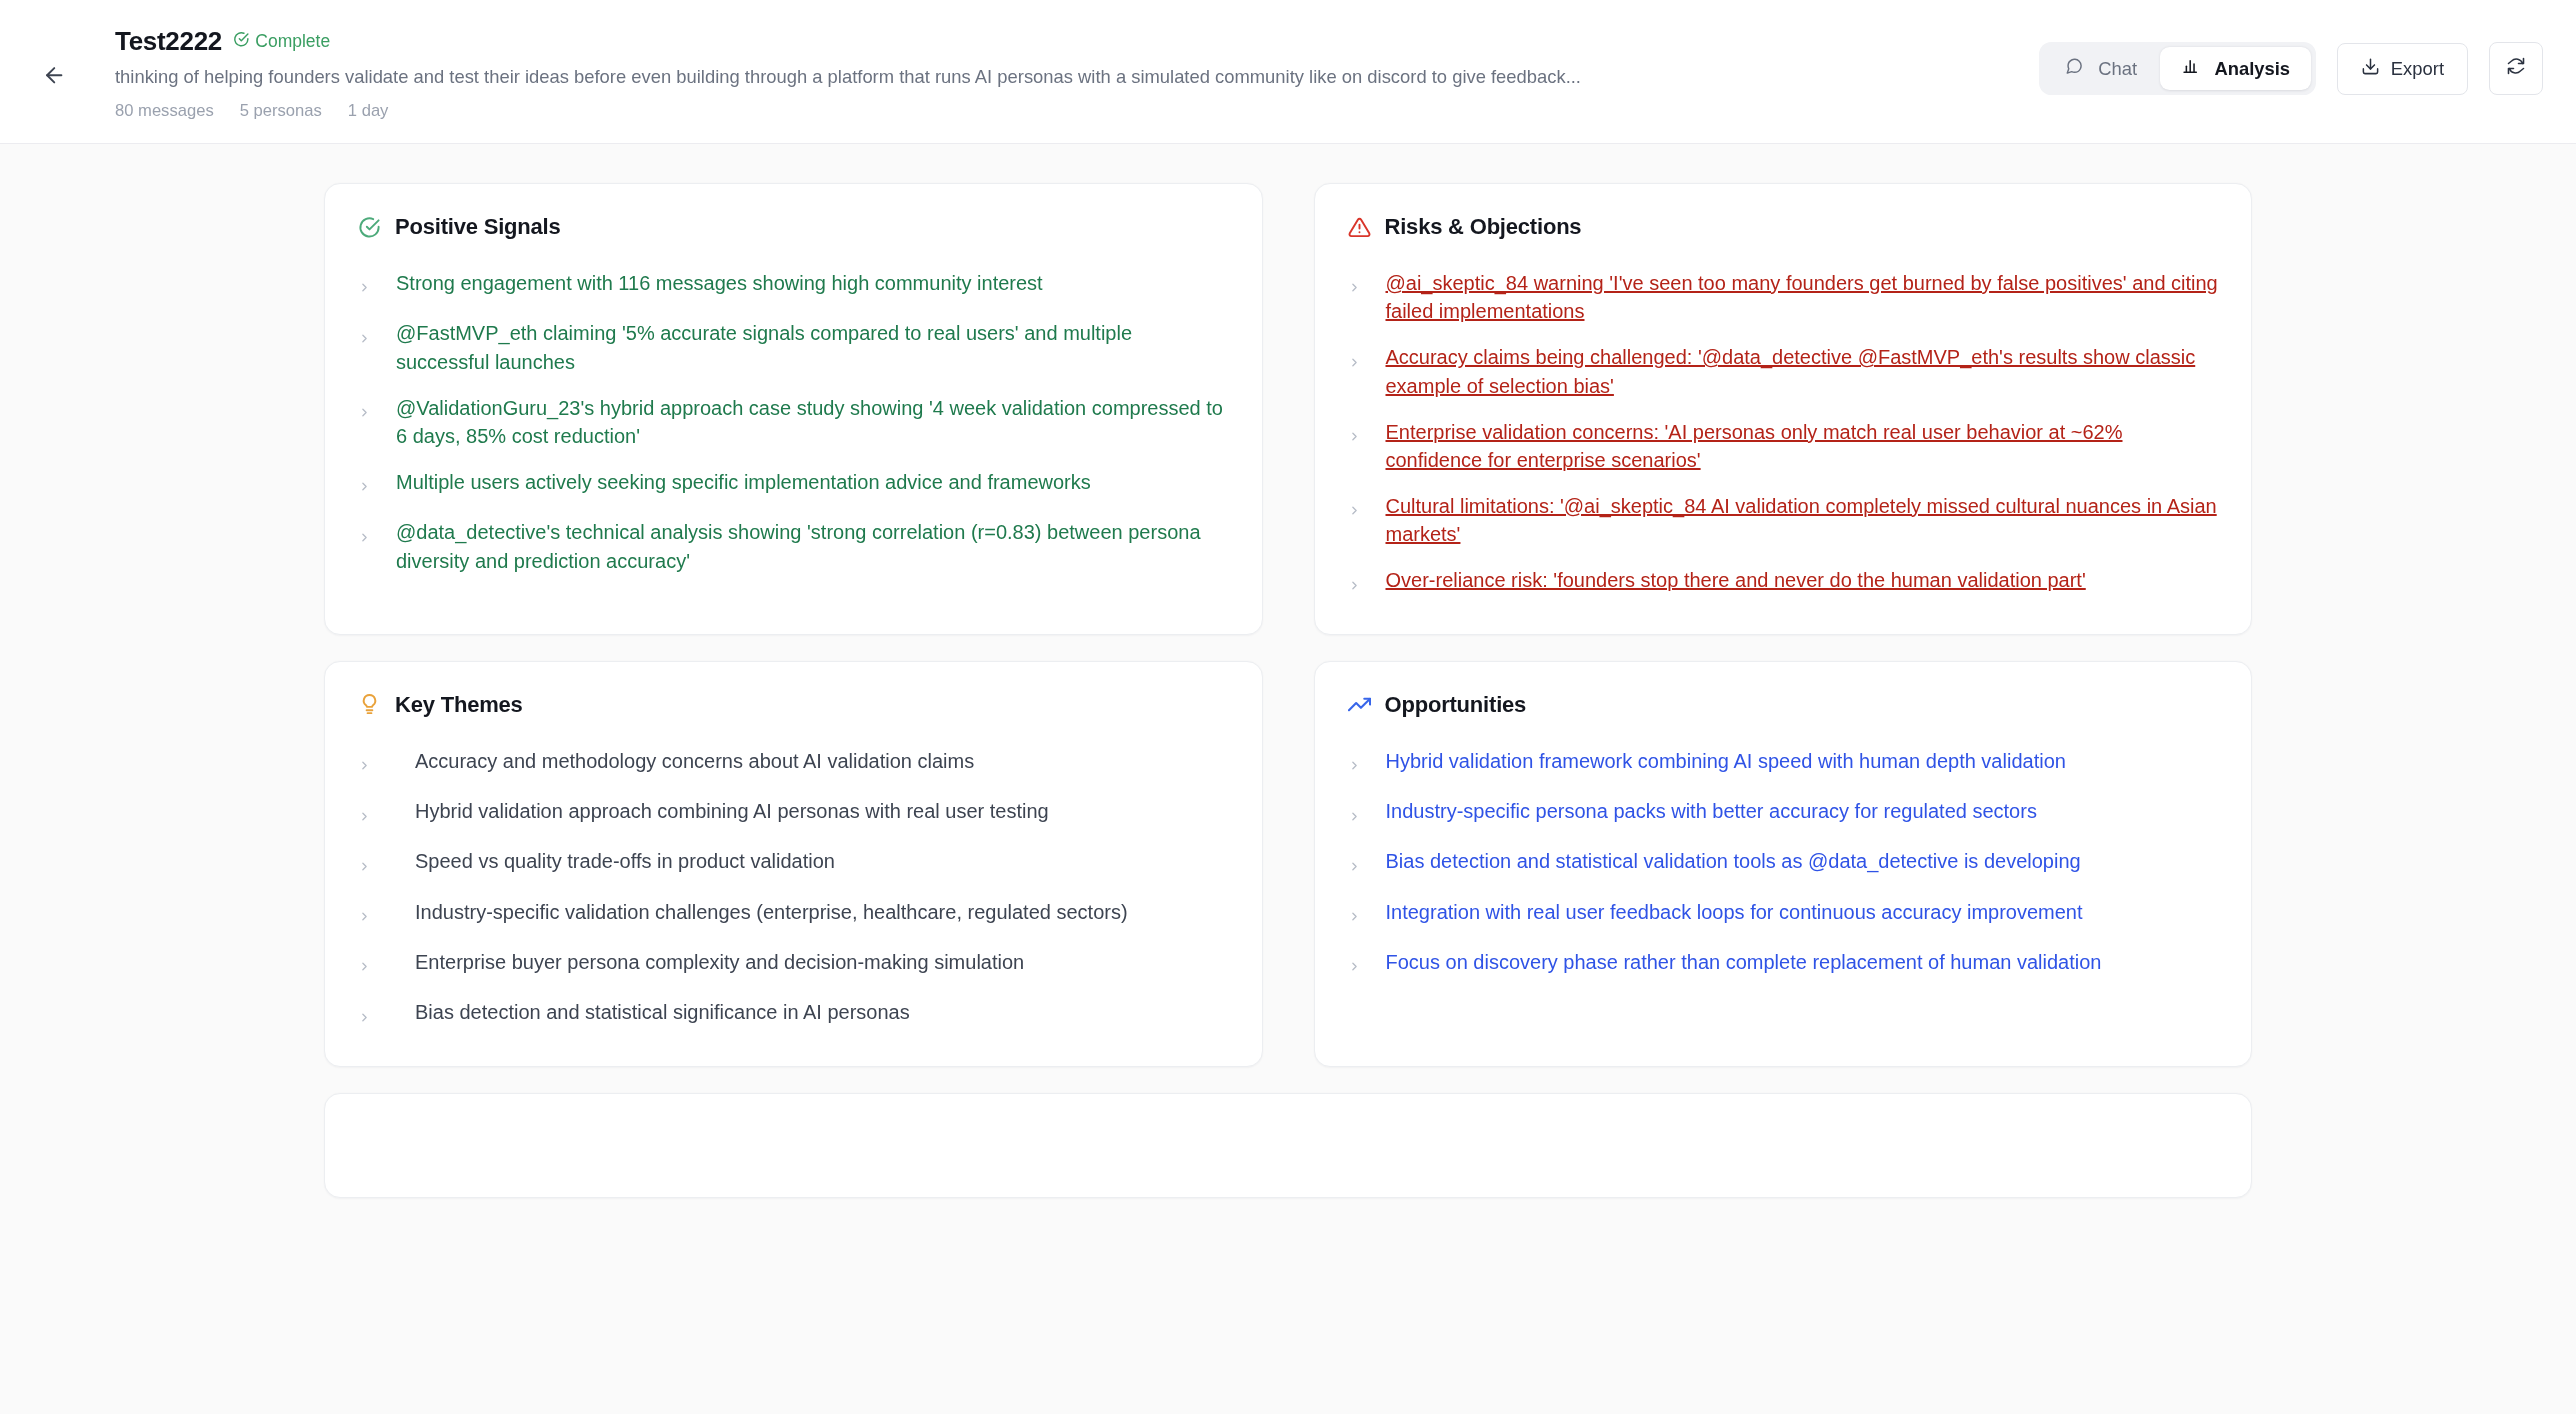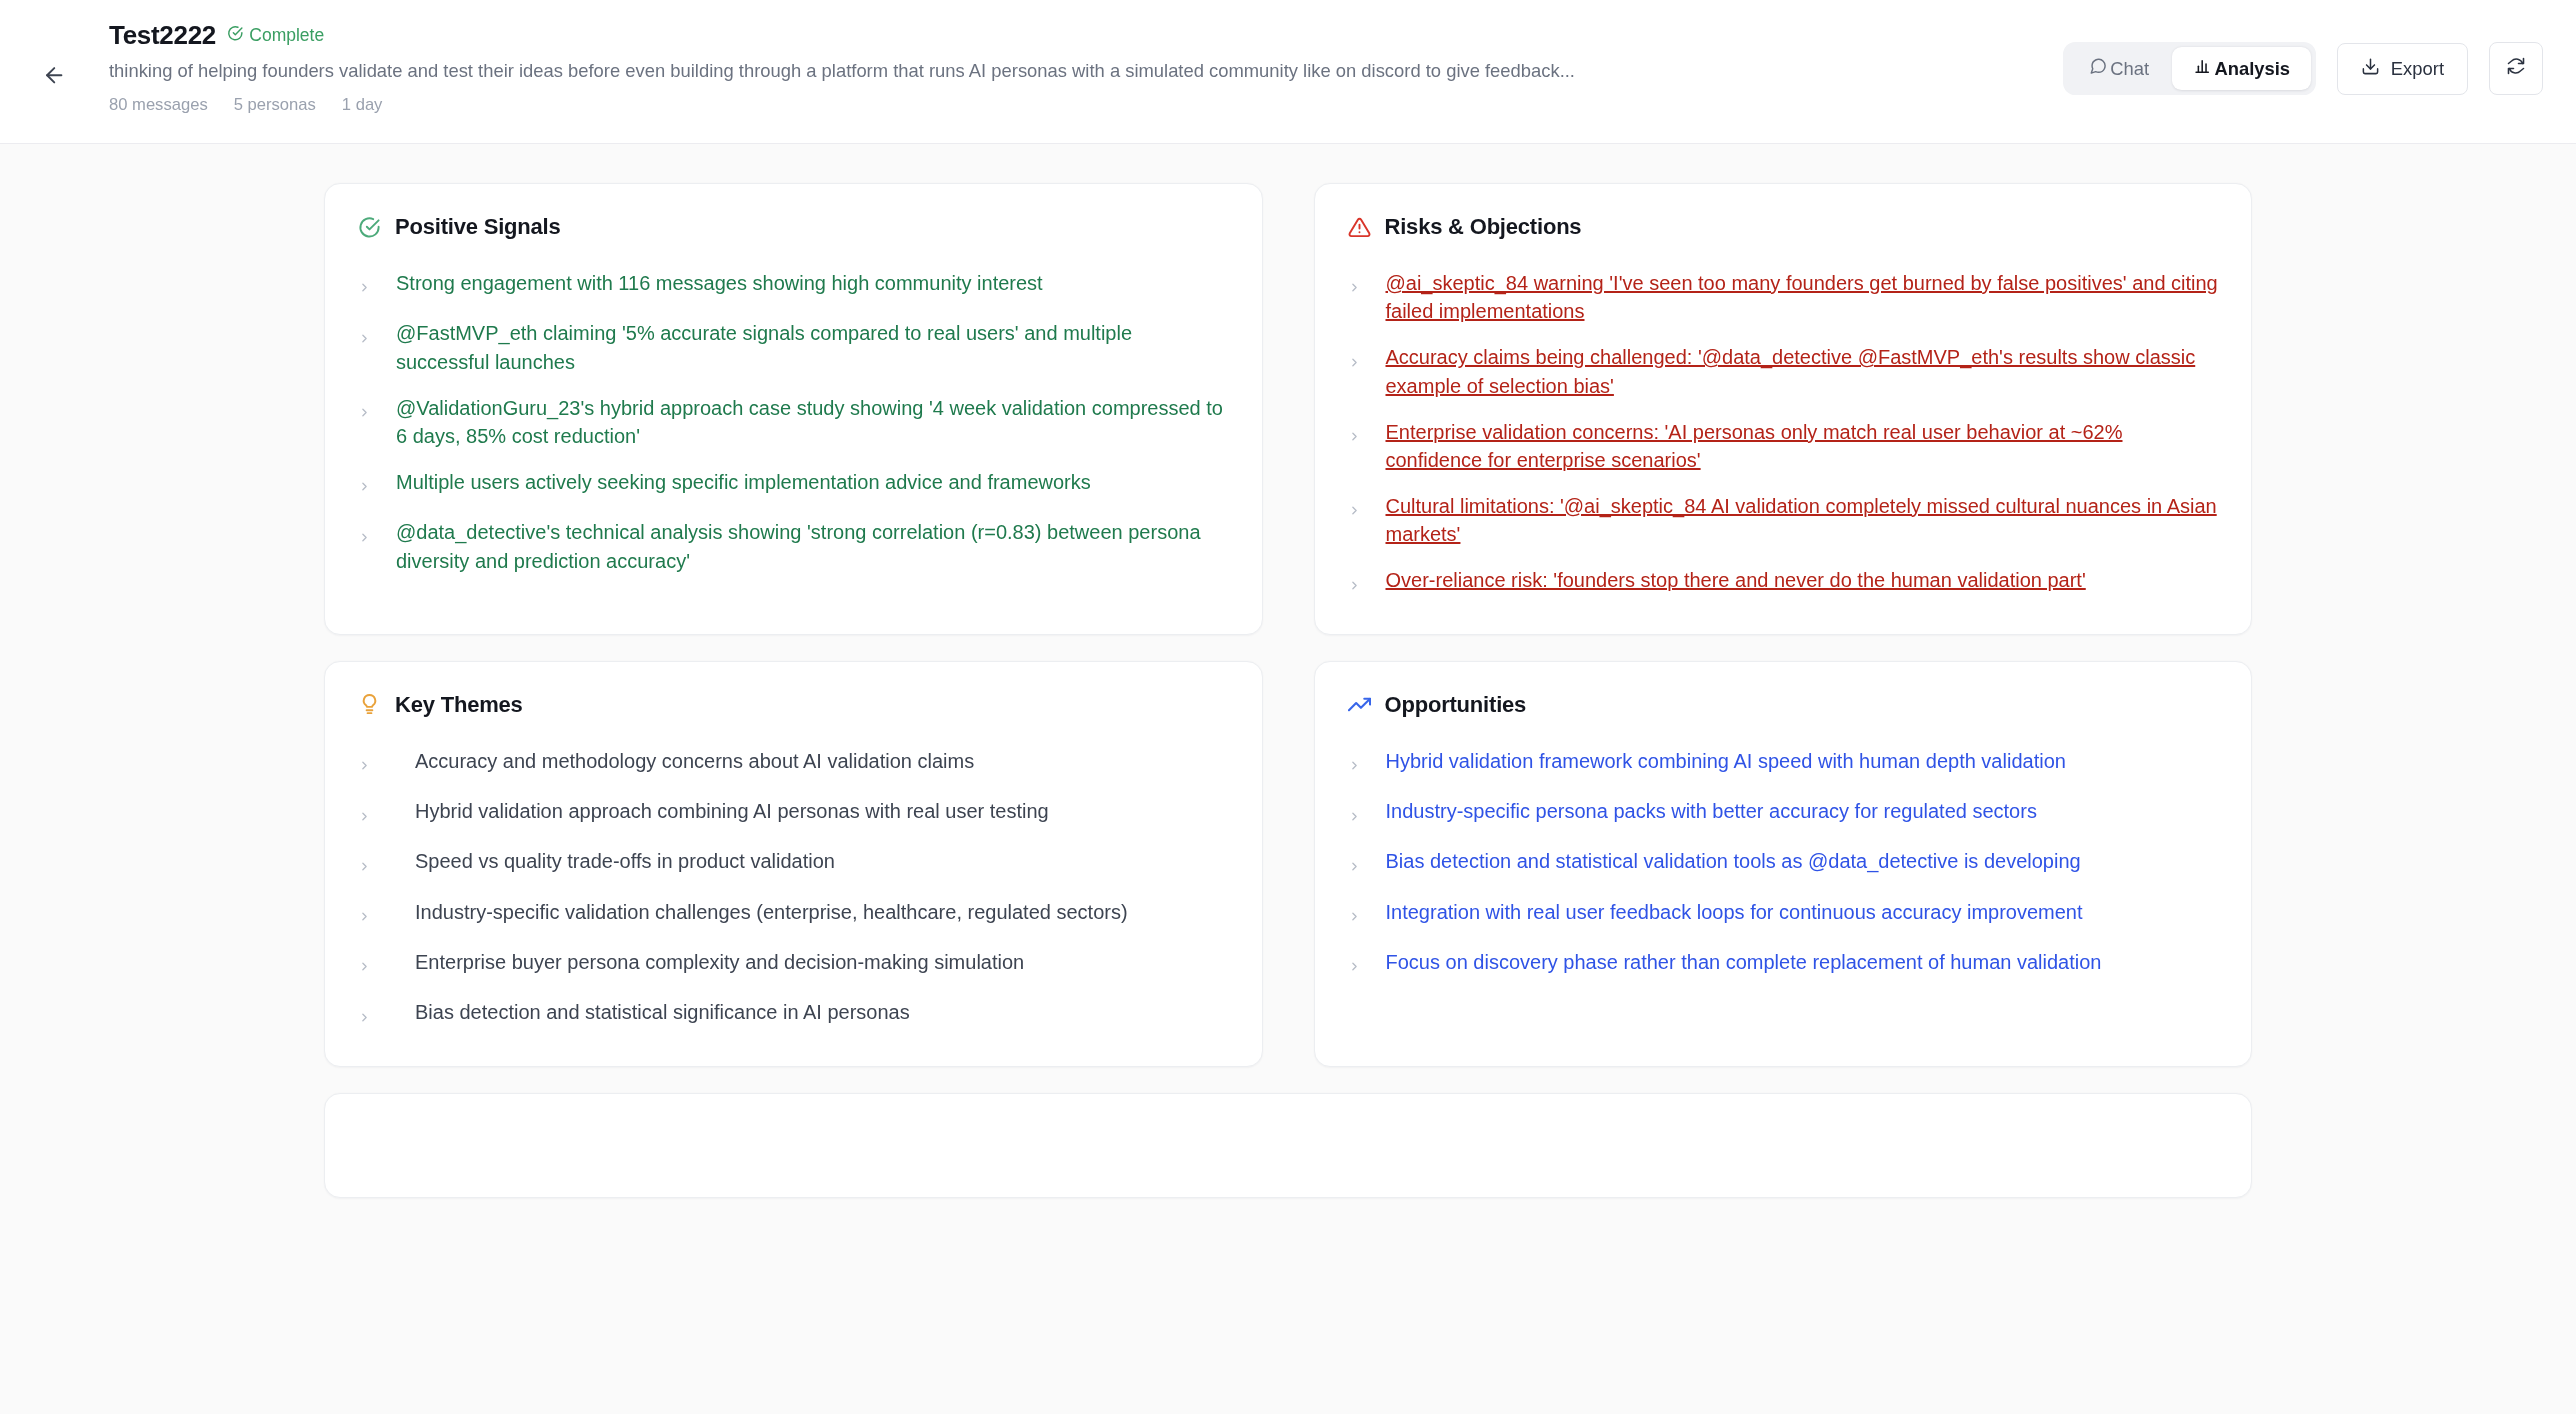--- a/index.html
+++ b/index.html
@@ -12,21 +12,21 @@
   }
 
   
   .header {
     position: relative;
     height: 144px;
     background: #ffffff;
     border-bottom: 0.9px solid #ececf0;
     display: flex;
     align-items: flex-start;
-    padding: 2px;
+    padding: 8px;
   }
   .back-btn {
     position: absolute;
     left: 35px;
     top: 57px;
     width: 39px;
     height: 39px;
     display: flex;
     align-items: center;
     justify-content: center;
@@ -90,21 +90,21 @@
   .seg {
     display: flex;
     background: #f1f2f5;
     border-radius: 12.3px;
     padding: 5.3px;
     gap: 1.8px;
   }
   .seg-btn {
     display: flex;
     align-items: center;
-    gap: 3px;
+    gap: 15px;
     padding: 9.6px 21px;
     border-radius: 9.6px;
     font-size: 18.4px;
     color: #6b7280;
     cursor: pointer;
     background: transparent;
     border: none;
     font-family: inherit;
     white-space: nowrap;
   }

